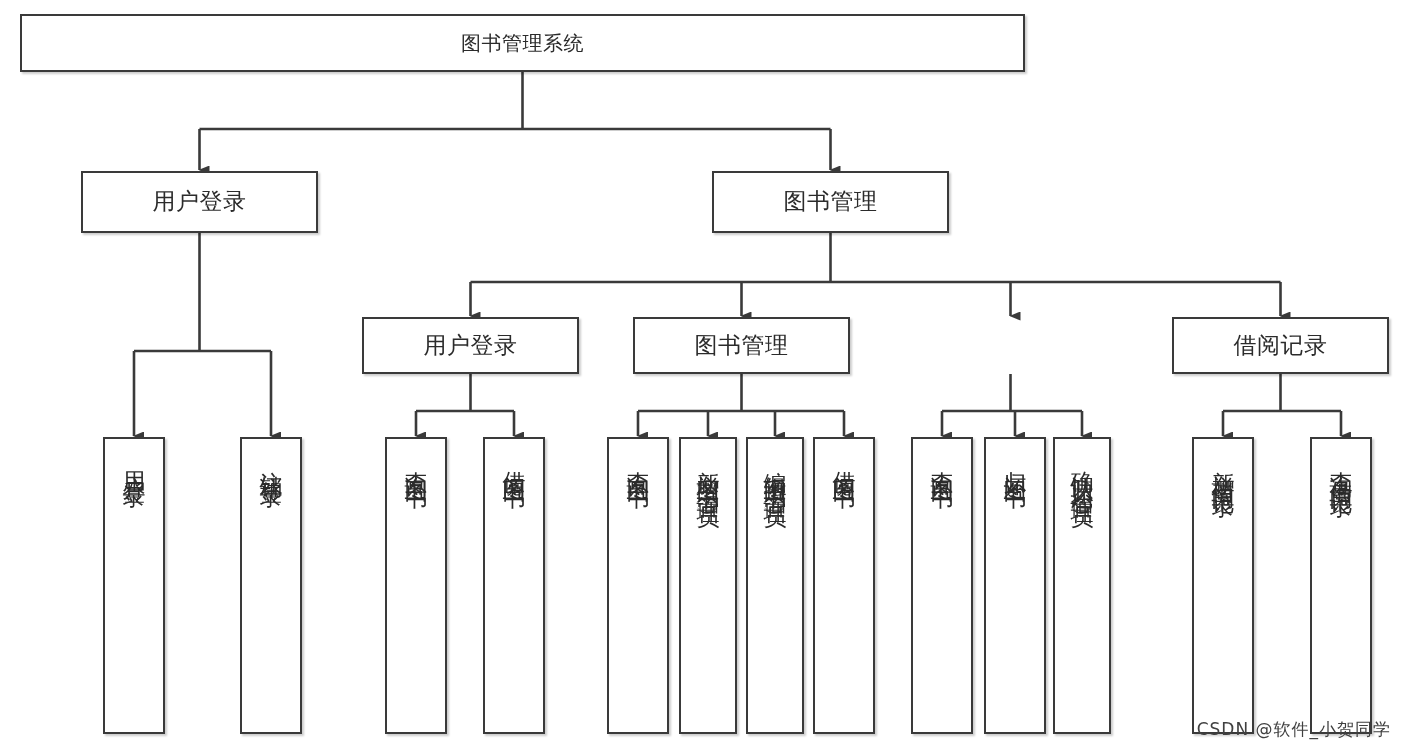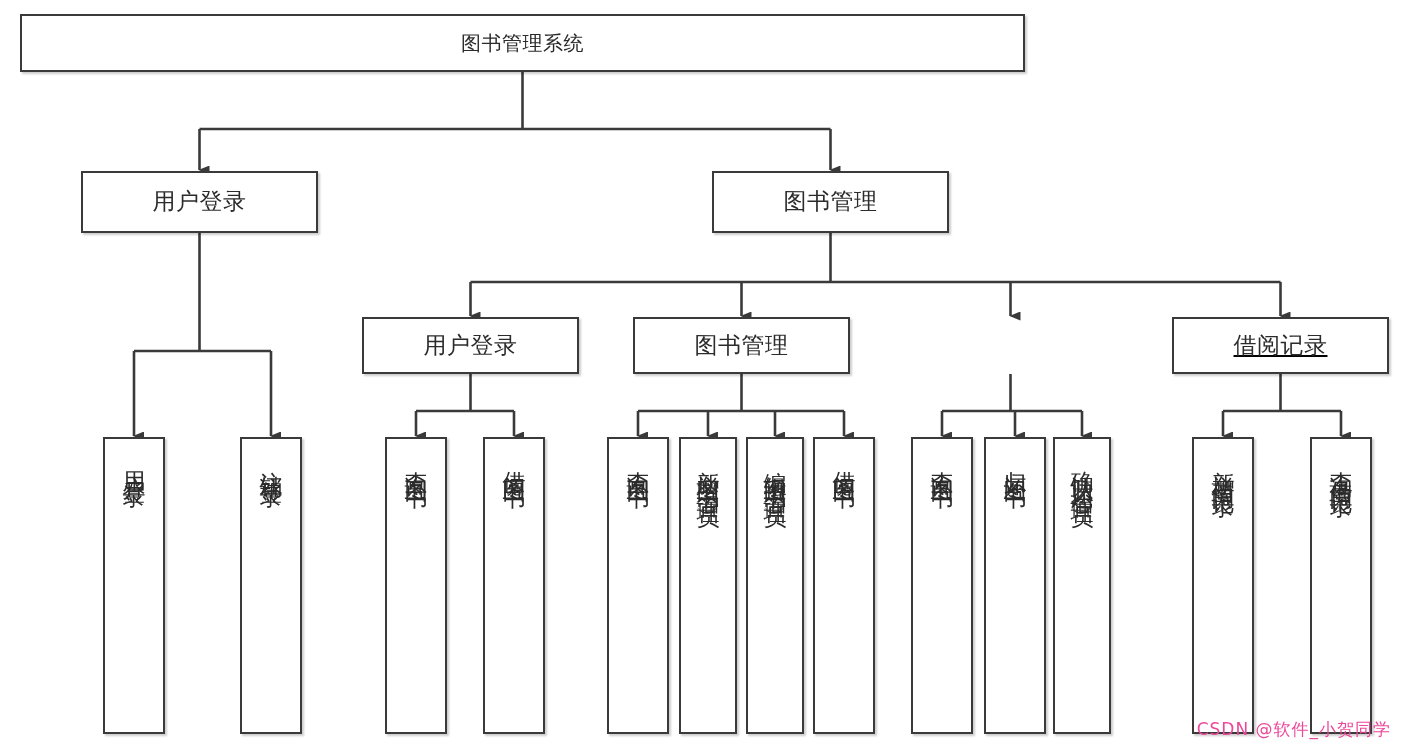--- a/index.html
+++ b/index.html
@@ -61,21 +61,21 @@
     font-size: 23px;
     letter-spacing: 5px;
     line-height: 1.0;
     white-space: nowrap;
   }
   #watermark {
     position: absolute;
     right: 14px;
     bottom: 6px;
     font-size: 17px;
-    color: #ec4899;
+    color: #404040;
     letter-spacing: 1px;
     z-index: 5;
     white-space: nowrap;
     font-family: "DejaVu Sans", "Liberation Sans", sans-serif;
     margin-top: 24px;
   }
 </style>
 </head>
 <body>
 
@@ -134,21 +134,21 @@
   <div class="node horizontal" style="left: 712px; top: 171px; width: 237px; height: 62px;">
     <span class="node-label">图书管理</span>
   </div>
 
   <div class="node horizontal" style="left: 362px; top: 317px; width: 217px; height: 57px;">
     <span class="node-label">用户登录</span>
   </div>
   <div class="node horizontal" style="left: 633px; top: 317px; width: 217px; height: 57px;">
     <span class="node-label">图书管理</span>
   </div>
-  <div class="node horizontal" style="left: 1172px; top: 317px; width: 217px; height: 57px; text-decoration: underline;">
+  <div class="node horizontal" style="left: 1172px; top: 317px; width: 217px; height: 57px;">
     <span class="node-label">借阅记录</span>
   </div>
 
   <div class="node vertical" style="left: 103px; top: 437px; width: 62px; height: 297px;">
     <span class="node-label">用户登录</span>
   </div>
   <div class="node vertical" style="left: 240px; top: 437px; width: 62px; height: 297px;">
     <span class="node-label">注销登录</span>
   </div>
   <div class="node vertical" style="left: 385px; top: 437px; width: 62px; height: 297px;">

